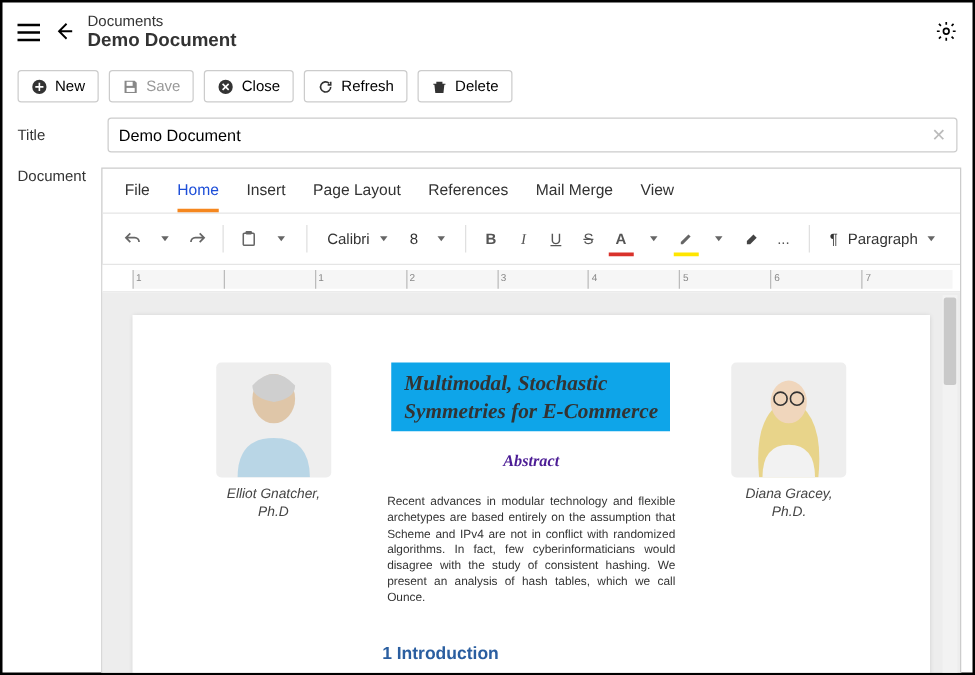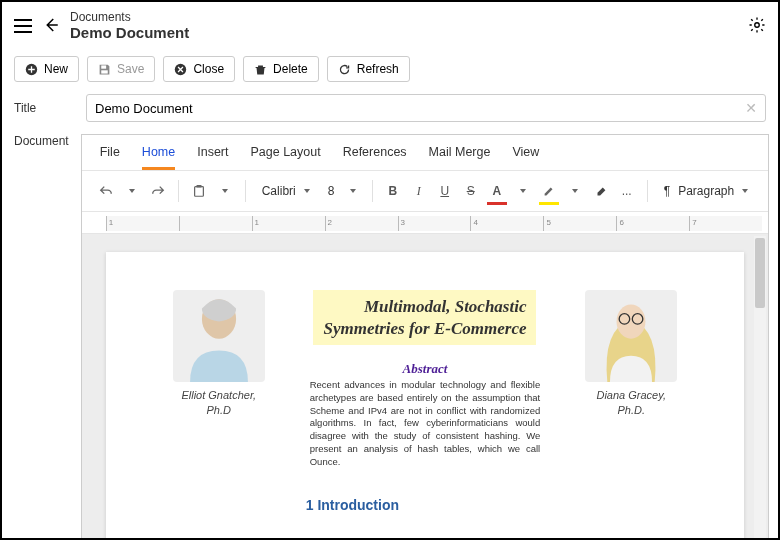--- a/index.html
+++ b/index.html
@@ -47,23 +47,23 @@
   .ruler-seg span { position: absolute; left: 2px; top: 2px; }
   .canvas-area { flex: 1; background: #ededed; overflow: hidden; position: relative; padding: 18px 24px 0 24px; }
   .scrollbar-v { position: absolute; right: 2px; top: 2px; bottom: 2px; width: 12px; background: #f2f2f2; }
   .scrollbar-v .thumb { position: absolute; top: 2px; left: 1px; right: 1px; height: 70px; background: #c9c9c9; border-radius: 2px; }
   .page { background: #fff; width: 100%; height: 100%; box-shadow: 0 1px 4px rgba(0,0,0,0.15); padding: 38px 48px 0 48px; position: relative; }
   .doc-cols { display: flex; gap: 22px; }
   .col-side { width: 130px; display: flex; flex-direction: column; align-items: center; text-align: center; }
   .avatar { width: 92px; height: 92px; border-radius: 4px; background: #eee; display: flex; align-items: flex-end; justify-content: center; overflow: hidden; }
   .author-name { font-style: italic; font-size: 11px; color: #444; margin-top: 6px; line-height: 1.3; }
   .col-mid { flex: 1; display: flex; flex-direction: column; align-items: center; }
-  .doc-title { background: #fef9c3; padding: 6px 10px; font-size: 17px; font-weight: 700; font-style: italic; text-align: right; line-height: 1.25; font-family: Georgia, "Times New Roman", serif; }
+  .doc-title { background: #0ea5e9; padding: 6px 10px; font-size: 17px; font-weight: 700; font-style: italic; text-align: left; line-height: 1.25; font-family: Georgia, "Times New Roman", serif; }
   .abstract-h { font-weight: 700; font-style: italic; color: #4c1d95; margin-top: 16px; font-size: 13px; font-family: Georgia, serif; }
-  .abstract-body { font-size: 9.5px; text-align: justify; line-height: 1.35; margin-top: 2px; padding: 0 4px; }
+  .abstract-body { font-size: 9.5px; text-align: justify; line-height: 1.35; margin-top: 19px; padding: 0 4px; }
   .section-h { color: #2a5ea0; font-weight: 700; font-size: 14px; align-self: flex-start; margin-top: 28px; }
 </style>
 </head>
 <body>
 
 <div class="header">
   <div class="hamburger">
       <span></span>
       <span></span>
       <span></span>
@@ -102,30 +102,30 @@
     <span style="color:#999">Save</span>
   </button>
   <button class="btn">
     <svg viewBox="0 0 16 16">
         <circle cx="8" cy="8" r="7" fill="#333"></circle>
         <path d="M5 5l6 6M11 5l-6 6" stroke="#fff" stroke-width="1.6"></path>
       </svg>
     <span>Close</span>
   </button>
   <button class="btn">
+    <svg viewBox="0 0 16 16" fill="none" stroke="#333" stroke-width="1.6">
+        <path d="M13 8a5 5 0 11-1.5-3.5M13 3v3h-3"></path>
+      </svg>
+    <span>Refresh</span>
+  </button>
+  <button class="btn">
     <svg viewBox="0 0 16 16" fill="#333">
         <path d="M3 5h10l-1 9H4zM5 3h6v2H5zM2 5h12v1H2z"></path>
       </svg>
     <span>Delete</span>
-  </button>
-  <button class="btn">
-    <svg viewBox="0 0 16 16" fill="none" stroke="#333" stroke-width="1.6">
-        <path d="M13 8a5 5 0 11-1.5-3.5M13 3v3h-3"></path>
-      </svg>
-    <span>Refresh</span>
   </button>
 </div>
 
 <div class="form-row">
   <div class="form-label">Title</div>
   <div class="title-input-wrap">
     <input class="title-input" value="Demo Document" style="">
     <span class="clear-x">✕</span>
   </div>
 </div>

